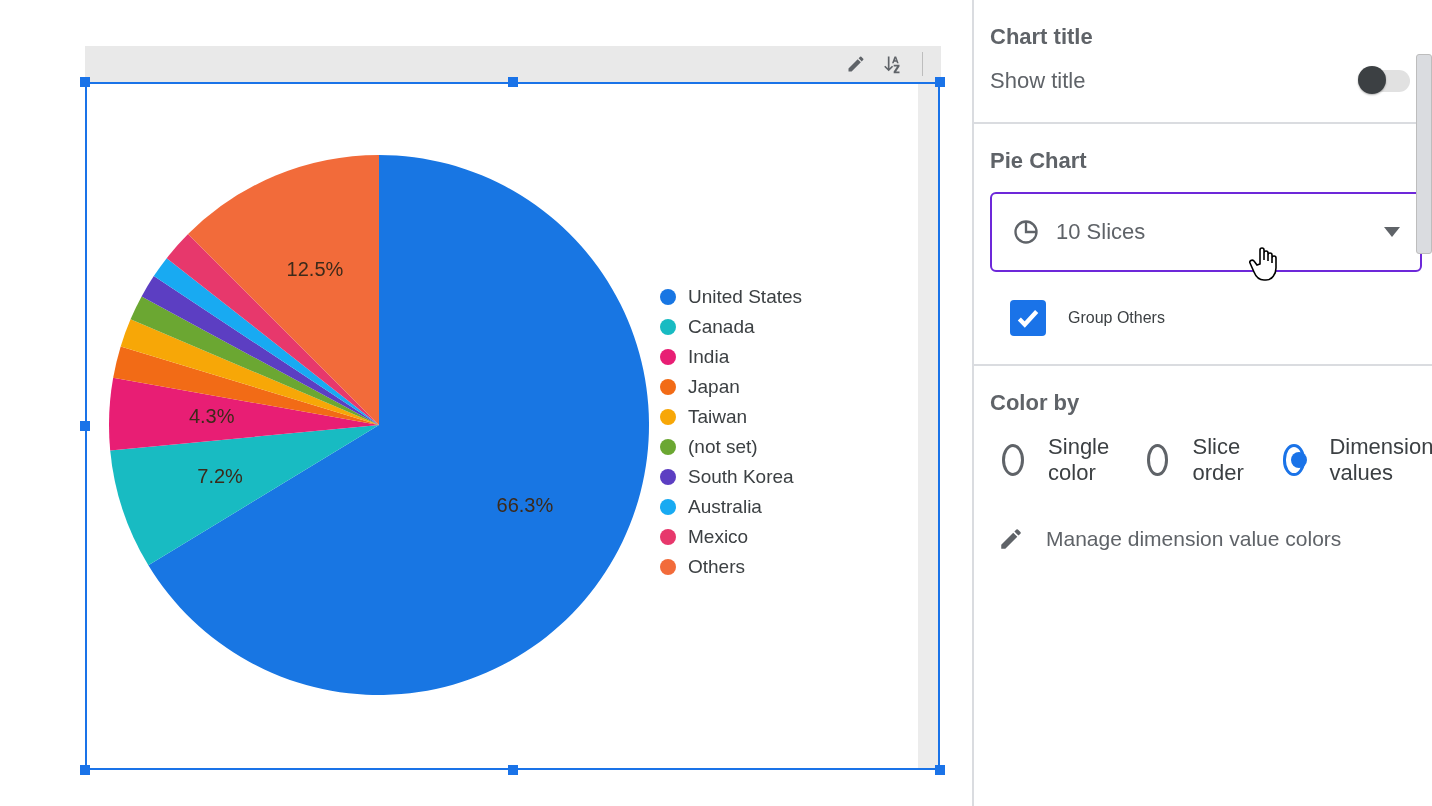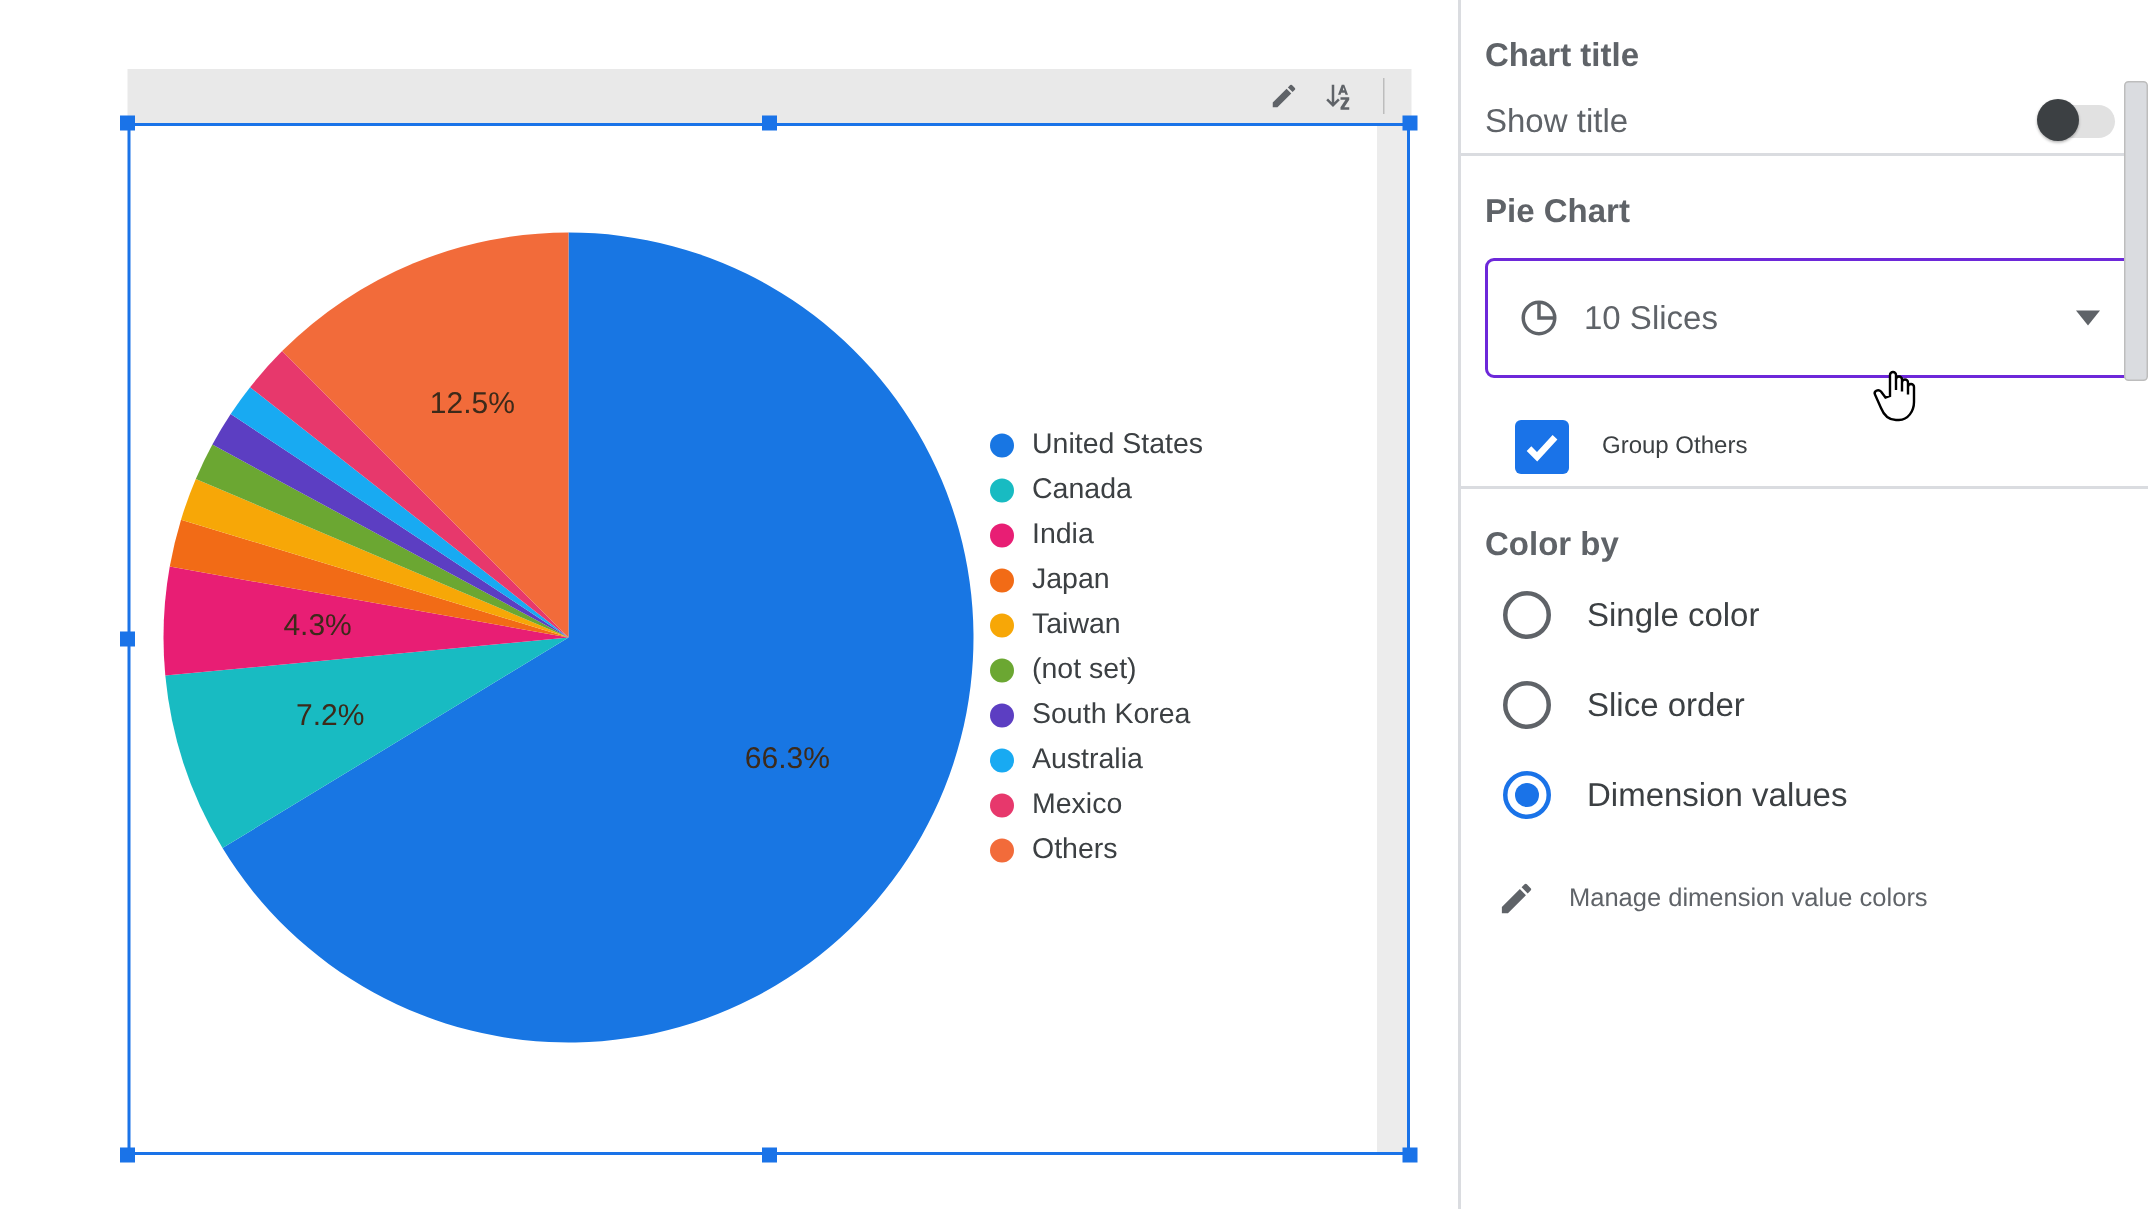--- a/index.html
+++ b/index.html
@@ -29,21 +29,21 @@
   
   #pie-svg{position:absolute;left:104px;top:145px;}
   #legend{position:absolute;left:660px;top:282px;font-size:19px;line-height:30px;color:#3c4043;text-align:center;}
   .leg-row{display:flex;align-items:center;gap:12px;}
   .leg-sw{width:16px;height:16px;border-radius:50%;}
 
   
   #panel{position:absolute;right:0;top:0;width:458px;height:806px;border-left:2px solid #dadce0;background:#fff;}
   #panel-inner{position:absolute;left:0;top:0;width:458px;}
 
-  .p-sec{border-bottom:2px solid #dadce0;padding:10px 22px 8px 16px;}
+  .p-sec{border-bottom:2px solid #dadce0;padding:10px 22px 28px 16px;}
   .p-head{font-size:22px;font-weight:600;color:#5f6368;margin:14px 0 18px 0;}
   .p-row{display:flex;align-items:center;justify-content:space-between;text-align:center;}
   .p-label{font-size:22px;color:#5f6368;}
 
   
   .toggle{position:relative;width:50px;height:22px;border-radius:11px;background:#e1e1e1;}
   .toggle .knob{position:absolute;left:-2px;top:-4px;width:28px;height:28px;border-radius:50%;background:#3c4043;
                box-shadow:0 1px 2px rgba(0,0,0,.3);}
 
   
@@ -51,28 +51,28 @@
       display:flex;align-items:center;padding:0 20px;gap:16px;color:#5f6368;font-size:22px;}
   .dd .spacer{flex:1;}
   .caret{width:0;height:0;border-left:8px solid transparent;border-right:8px solid transparent;border-top:10px solid #5f6368;}
 
   
   .chk-row{display:flex;align-items:center;gap:22px;margin-top:28px;margin-left:20px;}
   .chk{width:36px;height:36px;border-radius:4px;background:#1a73e8;display:flex;align-items:center;justify-content:center;}
   .chk svg{width:26px;height:26px;stroke:#fff;stroke-width:4;fill:none;}
 
   
-  .radio-col{display:flex;flex-direction:column;gap:28px;margin-top:8px;margin-left:12px;}
+  .radio-col{display:flex;flex-direction:row;gap:28px;margin-top:8px;margin-left:12px;}
   .radio-row{display:flex;align-items:center;gap:24px;font-size:22px;color:#3c4043;}
   .radio{width:32px;height:32px;border-radius:50%;border:3px solid #5f6368;box-sizing:border-box;position:relative;}
   .radio.sel{border-color:#1a73e8;}
   .radio.sel::after{content:"";position:absolute;left:5px;top:5px;width:16px;height:16px;border-radius:50%;background:#1a73e8;}
 
   
-  .mlink{display:flex;align-items:center;gap:22px;margin-top:40px;margin-left:8px;color:#5f6368;font-size:17px;}
+  .mlink{display:flex;align-items:center;gap:22px;margin-top:40px;margin-left:8px;color:#5f6368;font-size:21px;}
 
   
   .cursor{position:absolute;width:34px;height:40px;pointer-events:none;}
 
   .scrollbar-edge{position:absolute;right:0;top:54px;width:14px;height:198px;background:#dadce0;border:1px solid #bdbdbd;border-radius:3px;}
 </style>
 </head>
 <body>
 
 <div id="stage">

